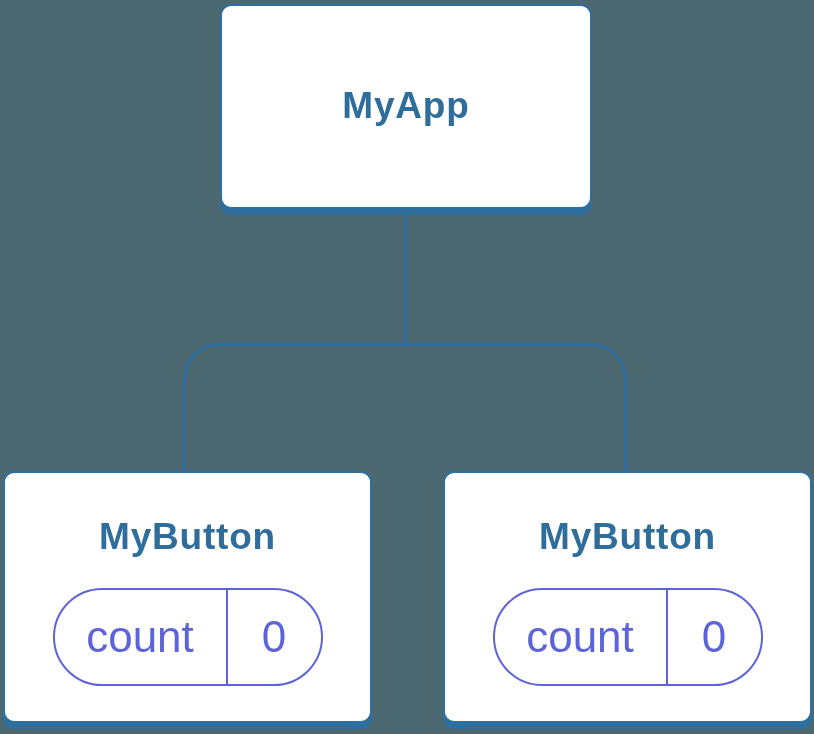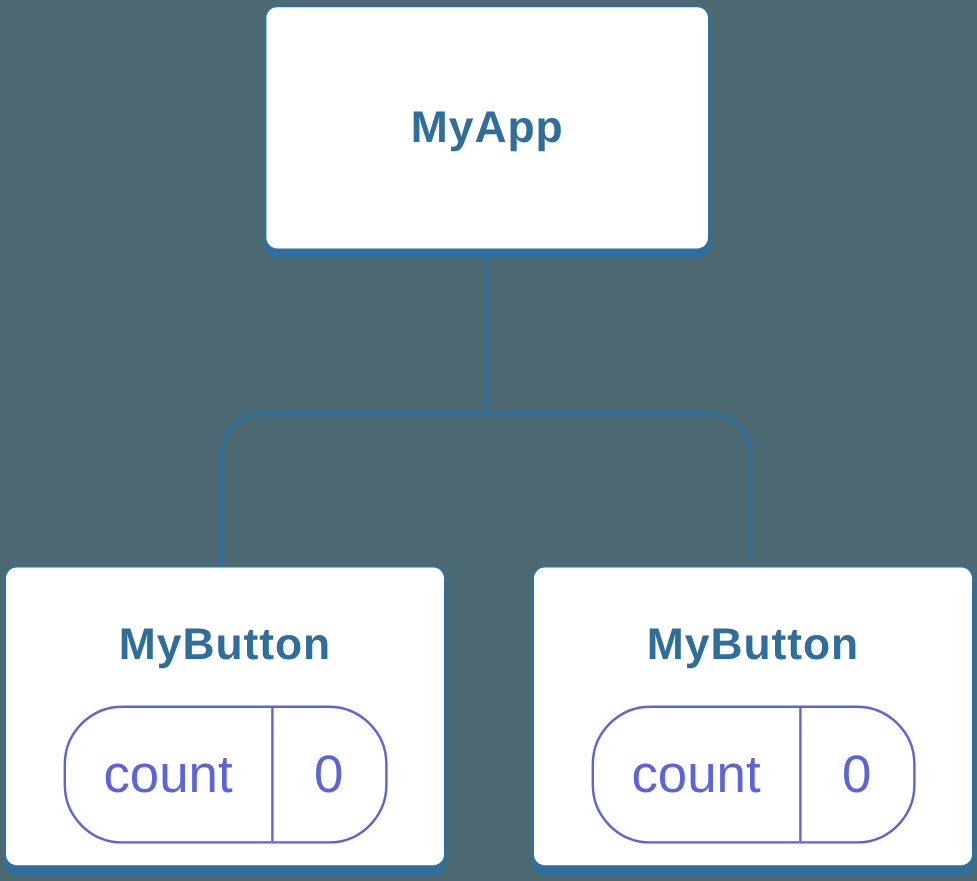--- a/index.html
+++ b/index.html
@@ -58,21 +58,21 @@
   .child-card {
     top: 471px;
     width: 369px; height: 252px;
     display: flex; flex-direction: column; align-items: center; text-align: center;
   }
   #child-card-1 { left: 3px; }
   #child-card-2 { left: 443px; }
   .child-card .node-title { margin-top: 42px; }
   .state-pill {
     margin-top: 29px;
-    width: 270px; height: 115px;
+    width: 270px; height: 98px;
     border: 2px solid var(--purple);
     border-radius: 49px;
     display: flex;
     align-items: stretch;
     color: var(--purple);
     font-size: 44px;
     font-weight: 400;
   }
   .pill-name {
     width: 173px;

